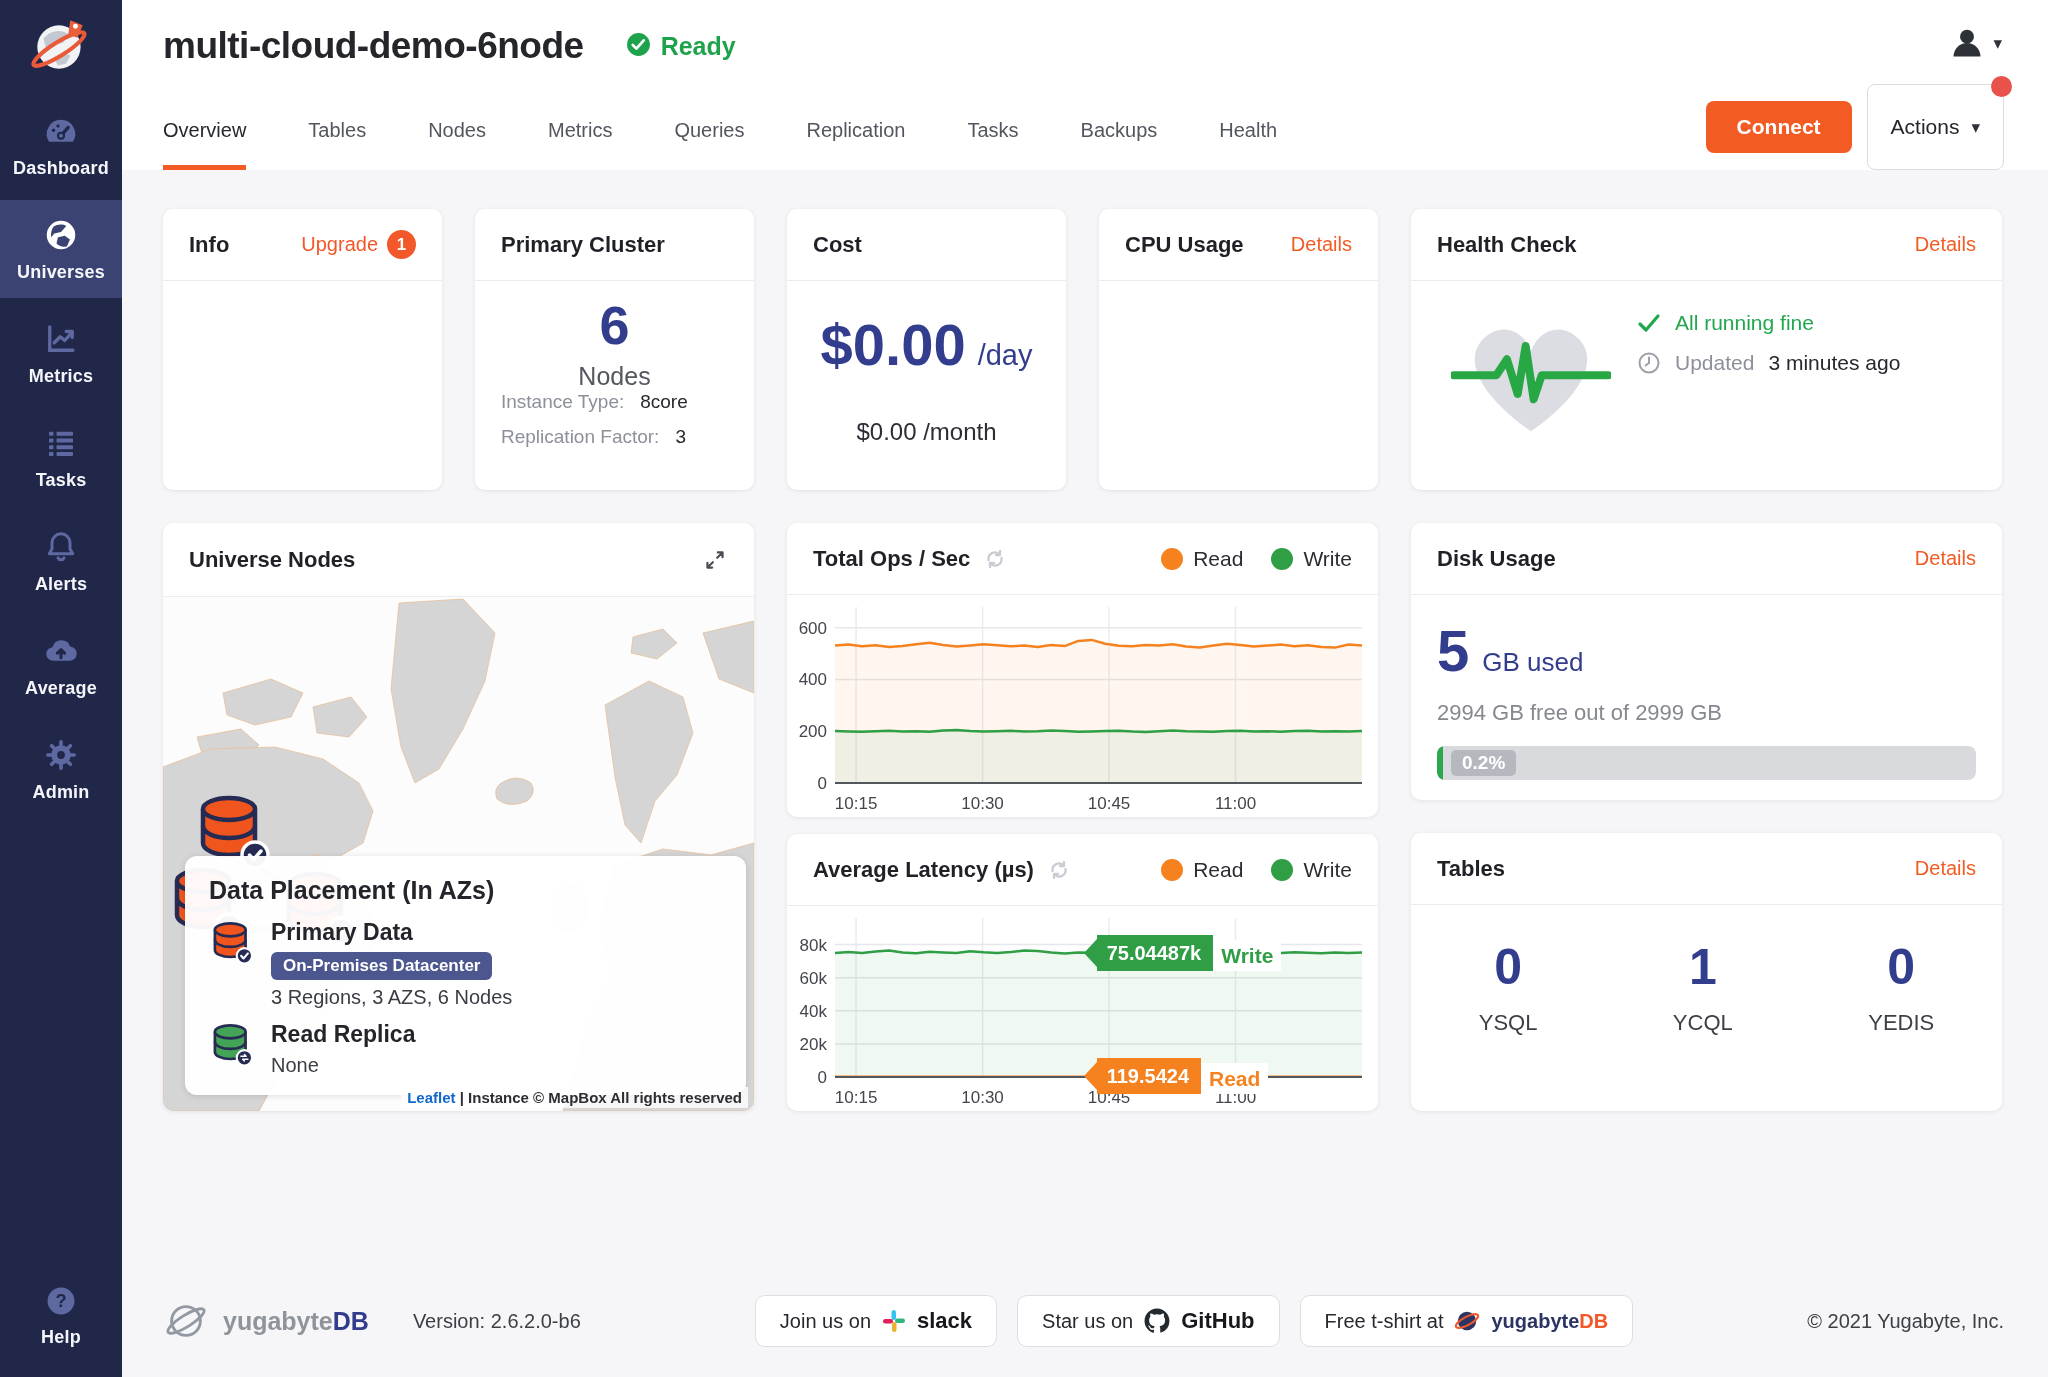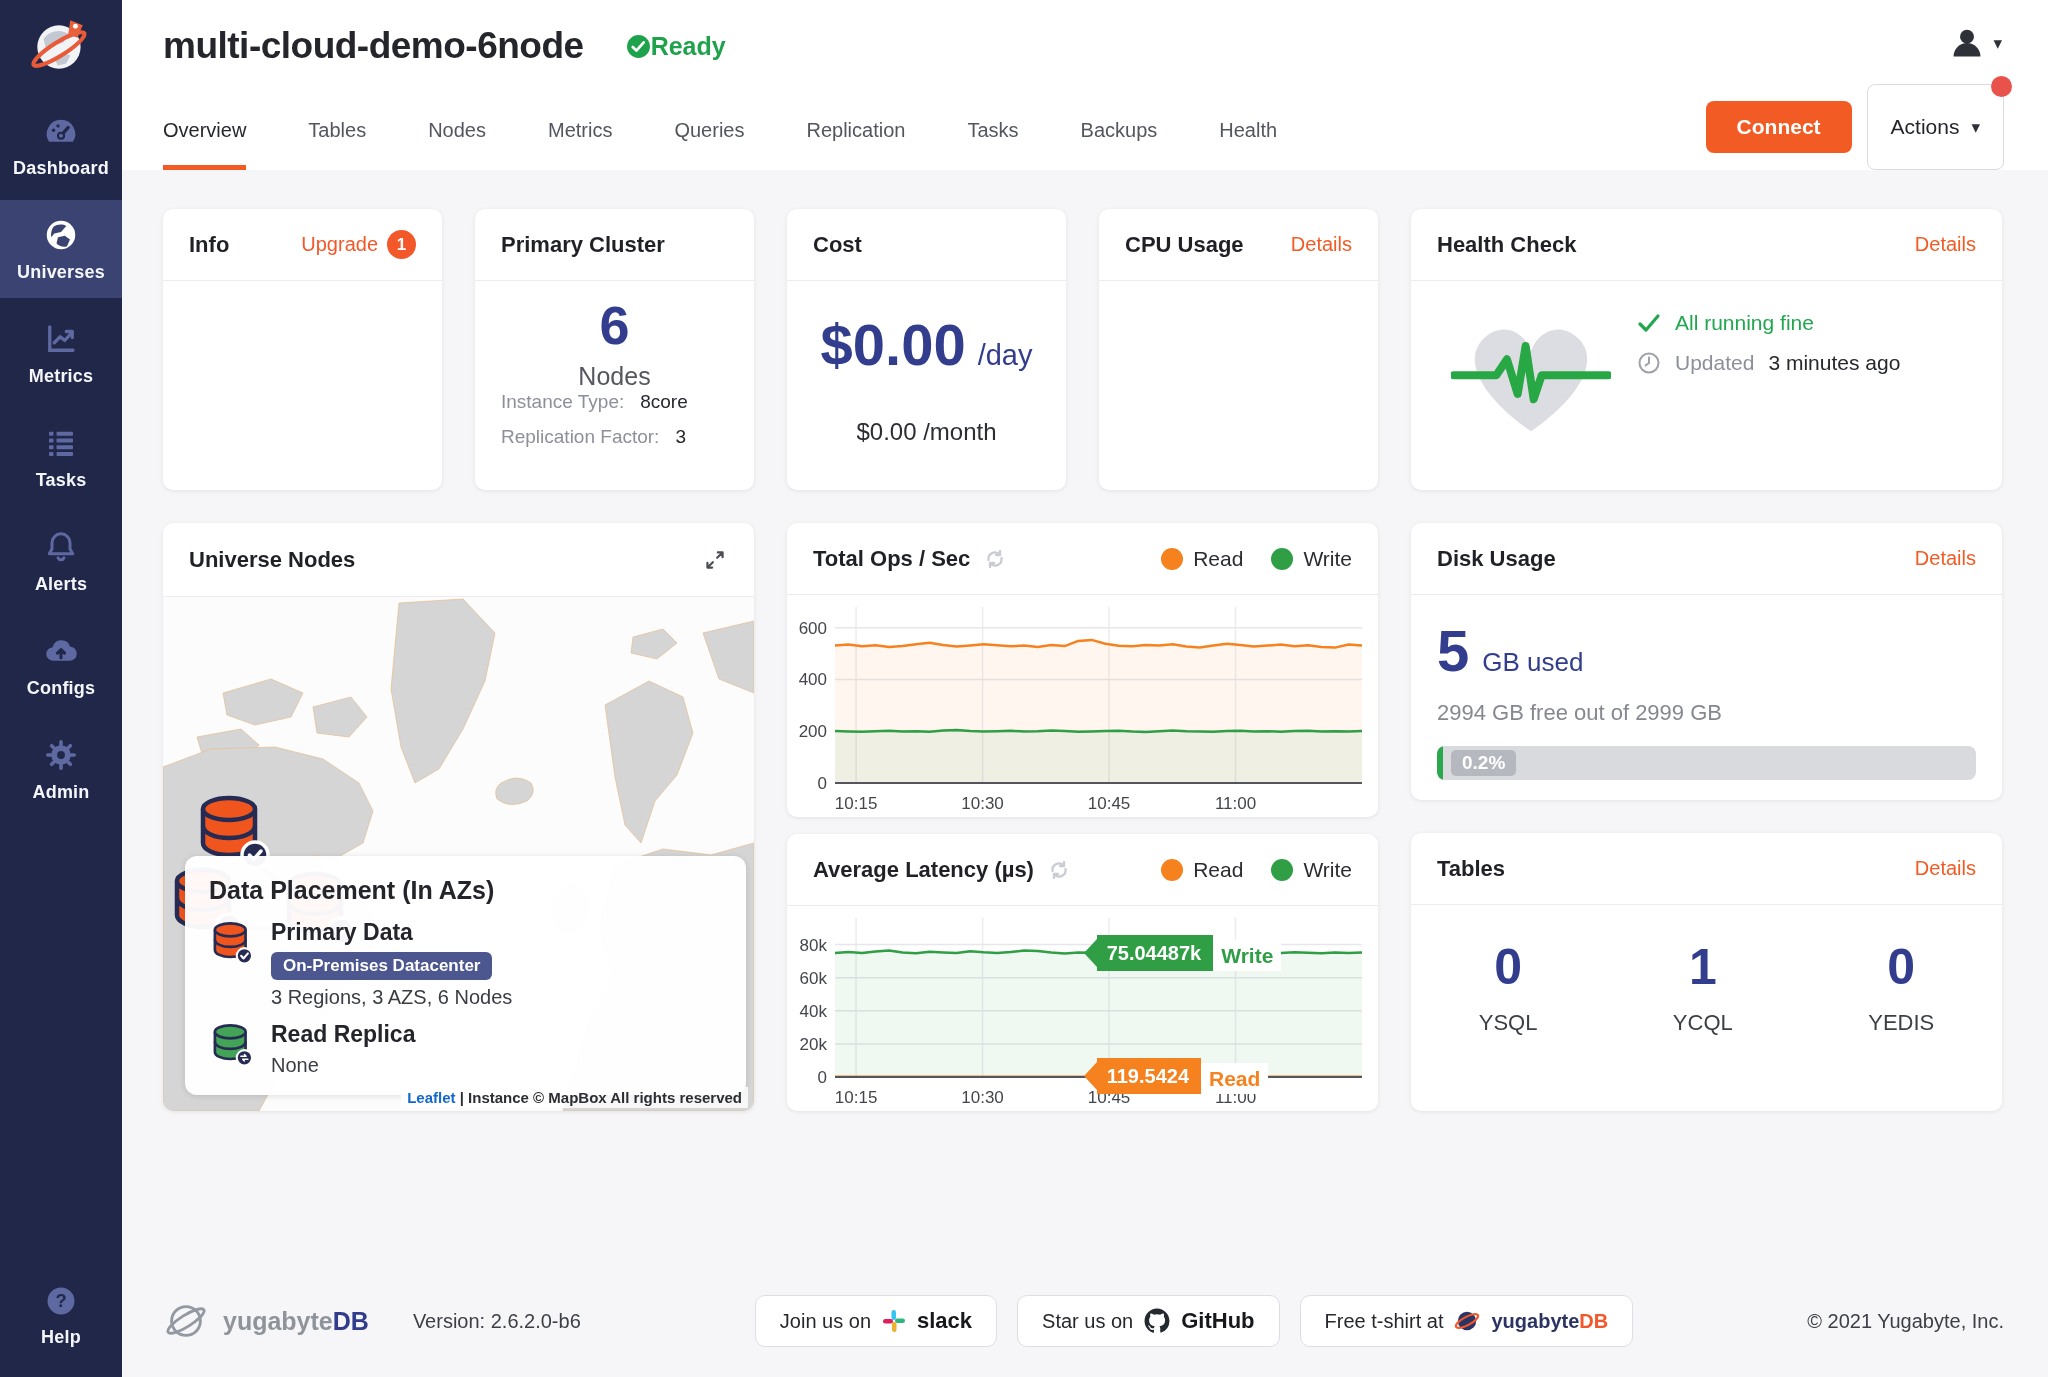--- a/index.html
+++ b/index.html
@@ -11,21 +11,21 @@
   .side-logo{height:96px;display:flex;align-items:center;justify-content:center;cursor:pointer}
   .side-item{padding:17px 2px 15px;margin-bottom:6px;display:flex;flex-direction:column;align-items:center;gap:9px;color:#5e69a2;cursor:pointer}
   .side-item .lbl{color:#f5f6fa;font-size:18px;font-weight:700;letter-spacing:.2px}
   .side-item.active{background:#3a4371;color:#fff}
   .side-help{margin-top:auto;margin-bottom:14px}
   
   .main{flex:1;display:flex;flex-direction:column;min-width:0}
   .topbar{background:#fff;padding:0 44px 0 41px}
   .title-row{display:flex;align-items:center;height:92px;gap:42px;position:relative}
   .page-title{font-size:37px;font-weight:700;color:#24262c;letter-spacing:-.5px}
-  .ready{display:flex;align-items:center;color:#1fa24c;font-size:25px;font-weight:700}
+  .ready{display:flex;align-items:flex-start;gap:10px;color:#1fa24c;font-size:25px;font-weight:700}
   .user-menu{position:absolute;right:2px;top:24px;display:flex;align-items:center;gap:7px;cursor:pointer}
   .caret{color:#2e3138;font-size:17px}
   .tabs-row{display:flex;align-items:stretch;height:78px}
   .tab{font-size:20px;color:#53565e;margin-right:62px;display:flex;align-items:center;border-bottom:5px solid transparent;cursor:pointer;padding-top:4px}
   .tab.active{color:#26282e;border-bottom-color:#f25c24}
   .tab-actions{margin-left:auto;display:flex;gap:15px;align-items:center;padding-bottom:8px}
   .btn-connect{background:#f25c24;color:#fff;font-size:21px;font-weight:700;border:none;border-radius:8px;padding:14px 31px;cursor:pointer;font-family:inherit}
   .btn-actions{background:#fff;border:1.5px solid #d9dbe0;border-radius:8px;font-size:21px;color:#24262c;padding:30px 23px;position:relative;display:flex;gap:12px;align-items:center;cursor:pointer;font-family:inherit}
   .notif-dot{position:absolute;top:-9px;right:-9px;width:21px;height:21px;border-radius:50%;background:#e8524a}
   
@@ -202,21 +202,21 @@
       <path d="M10 19.2a2.2 2.2 0 0 0 4 0" stroke="currentColor" stroke-width="2" stroke-linecap="round"></path>
     </svg>
     <span class="lbl">Alerts</span>
   </div>
 
   <div class="side-item">
     <svg width="36" height="36" viewBox="0 0 24 24">
       <path d="M7 18.5a4.5 4.5 0 0 1-.6-9A6 6 0 0 1 18 9a4.2 4.2 0 0 1-.5 9.5z" fill="currentColor"></path>
       <path d="M12 16.5v-5M9.6 13.4 12 11l2.4 2.4" stroke="#202749" stroke-width="2" fill="none" stroke-linecap="round" stroke-linejoin="round"></path>
     </svg>
-    <span class="lbl">Configs</span>
+    <span class="lbl">Average</span>
   </div>
 
   <div class="side-item">
     <svg width="36" height="36" viewBox="0 0 24 24">
       <g fill="currentColor">
         <rect x="10.8" y="2" width="2.4" height="20" rx="1.2"></rect>
         <rect x="10.8" y="2" width="2.4" height="20" rx="1.2" transform="rotate(45 12 12)"></rect>
         <rect x="10.8" y="2" width="2.4" height="20" rx="1.2" transform="rotate(90 12 12)"></rect>
         <rect x="10.8" y="2" width="2.4" height="20" rx="1.2" transform="rotate(135 12 12)"></rect>
         <circle cx="12" cy="12" r="6.5"></circle>

